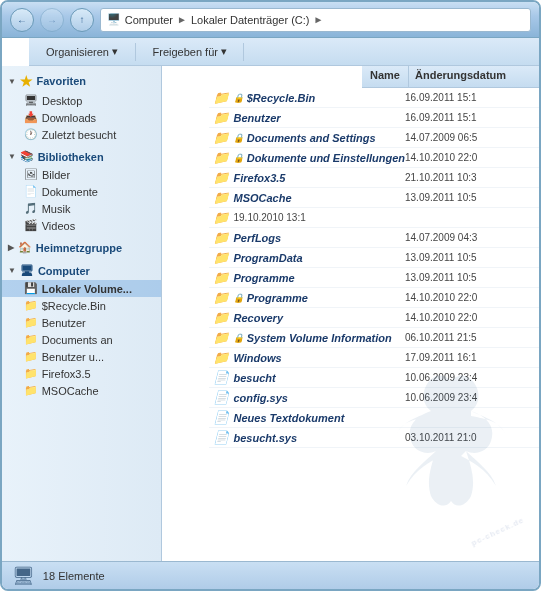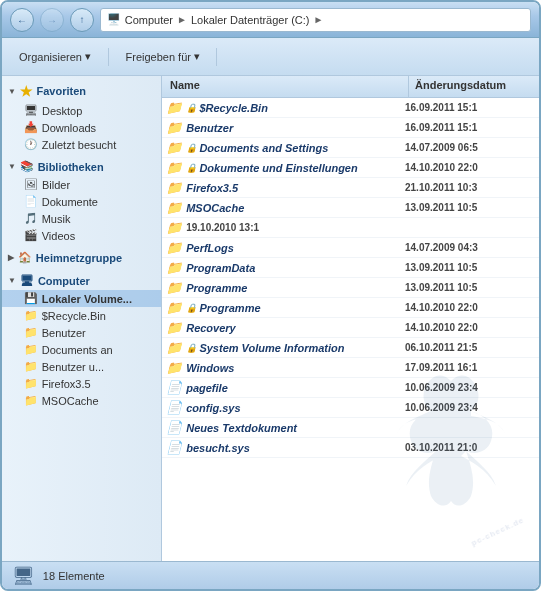--- a/index.html
+++ b/index.html
@@ -69,26 +69,27 @@
     }
 
     .breadcrumb-sep {
       color: #666;
       font-size: 10px;
     }
 
     
     .toolbar {
       background: linear-gradient(to bottom, #dbeaf8 0%, #c5dcf0 100%);
-      height: 38px;
+      height: 28px;
       display: flex;
       align-items: center;
       padding: 0 8px;
       gap: 4px;
       border-bottom: 1px solid #b0c8de;
+      margin-left: 27px;
     }
 
     .toolbar-btn {
       display: flex;
       align-items: center;
       gap: 3px;
       padding: 2px 8px;
       font-size: 11px;
       color: #333;
       cursor: pointer;
@@ -164,20 +165,21 @@
       font-size: 8px;
       color: #555;
     }
 
     
     .file-list-area {
       flex: 1;
       display: flex;
       flex-direction: column;
       overflow: hidden;
+      align-items: flex-end;
     }
 
     .file-list-header {
       display: flex;
       background: linear-gradient(to bottom, #dbeaf8, #c5dcf0);
       border-bottom: 1px solid #b0c8de;
       font-size: 11px;
       font-weight: bold;
       color: #333;
       height: 22px;
@@ -229,21 +231,21 @@
       text-overflow: ellipsis;
       color: #1a3a6a;
       font-weight: 600;
     }
 
     .file-row .file-date {
       width: 130px;
       color: #444;
       font-size: 10px;
       font-style: normal;
-      font-weight: bold;
+      font-weight: normal;
     }
 
     .lock-icon {
       color: #888;
       font-size: 9px;
       margin-right: 2px;
     }
 
     
     .status-bar {
@@ -473,21 +475,21 @@
   </div>
           <div class="file-row">
     <span class="file-icon">📁</span>
 
     <span class="file-name">Windows</span>
     <span class="file-date">17.09.2011 16:1</span>
   </div>
           <div class="file-row">
     <span class="file-icon">📄</span>
 
-    <span class="file-name">pagefile</span>
+    <span class="file-name">besucht</span>
     <span class="file-date">10.06.2009 23:4</span>
   </div>
           <div class="file-row">
     <span class="file-icon">📄</span>
 
     <span class="file-name">config.sys</span>
     <span class="file-date">10.06.2009 23:4</span>
   </div>
           <div class="file-row">
     <span class="file-icon">📄</span>

